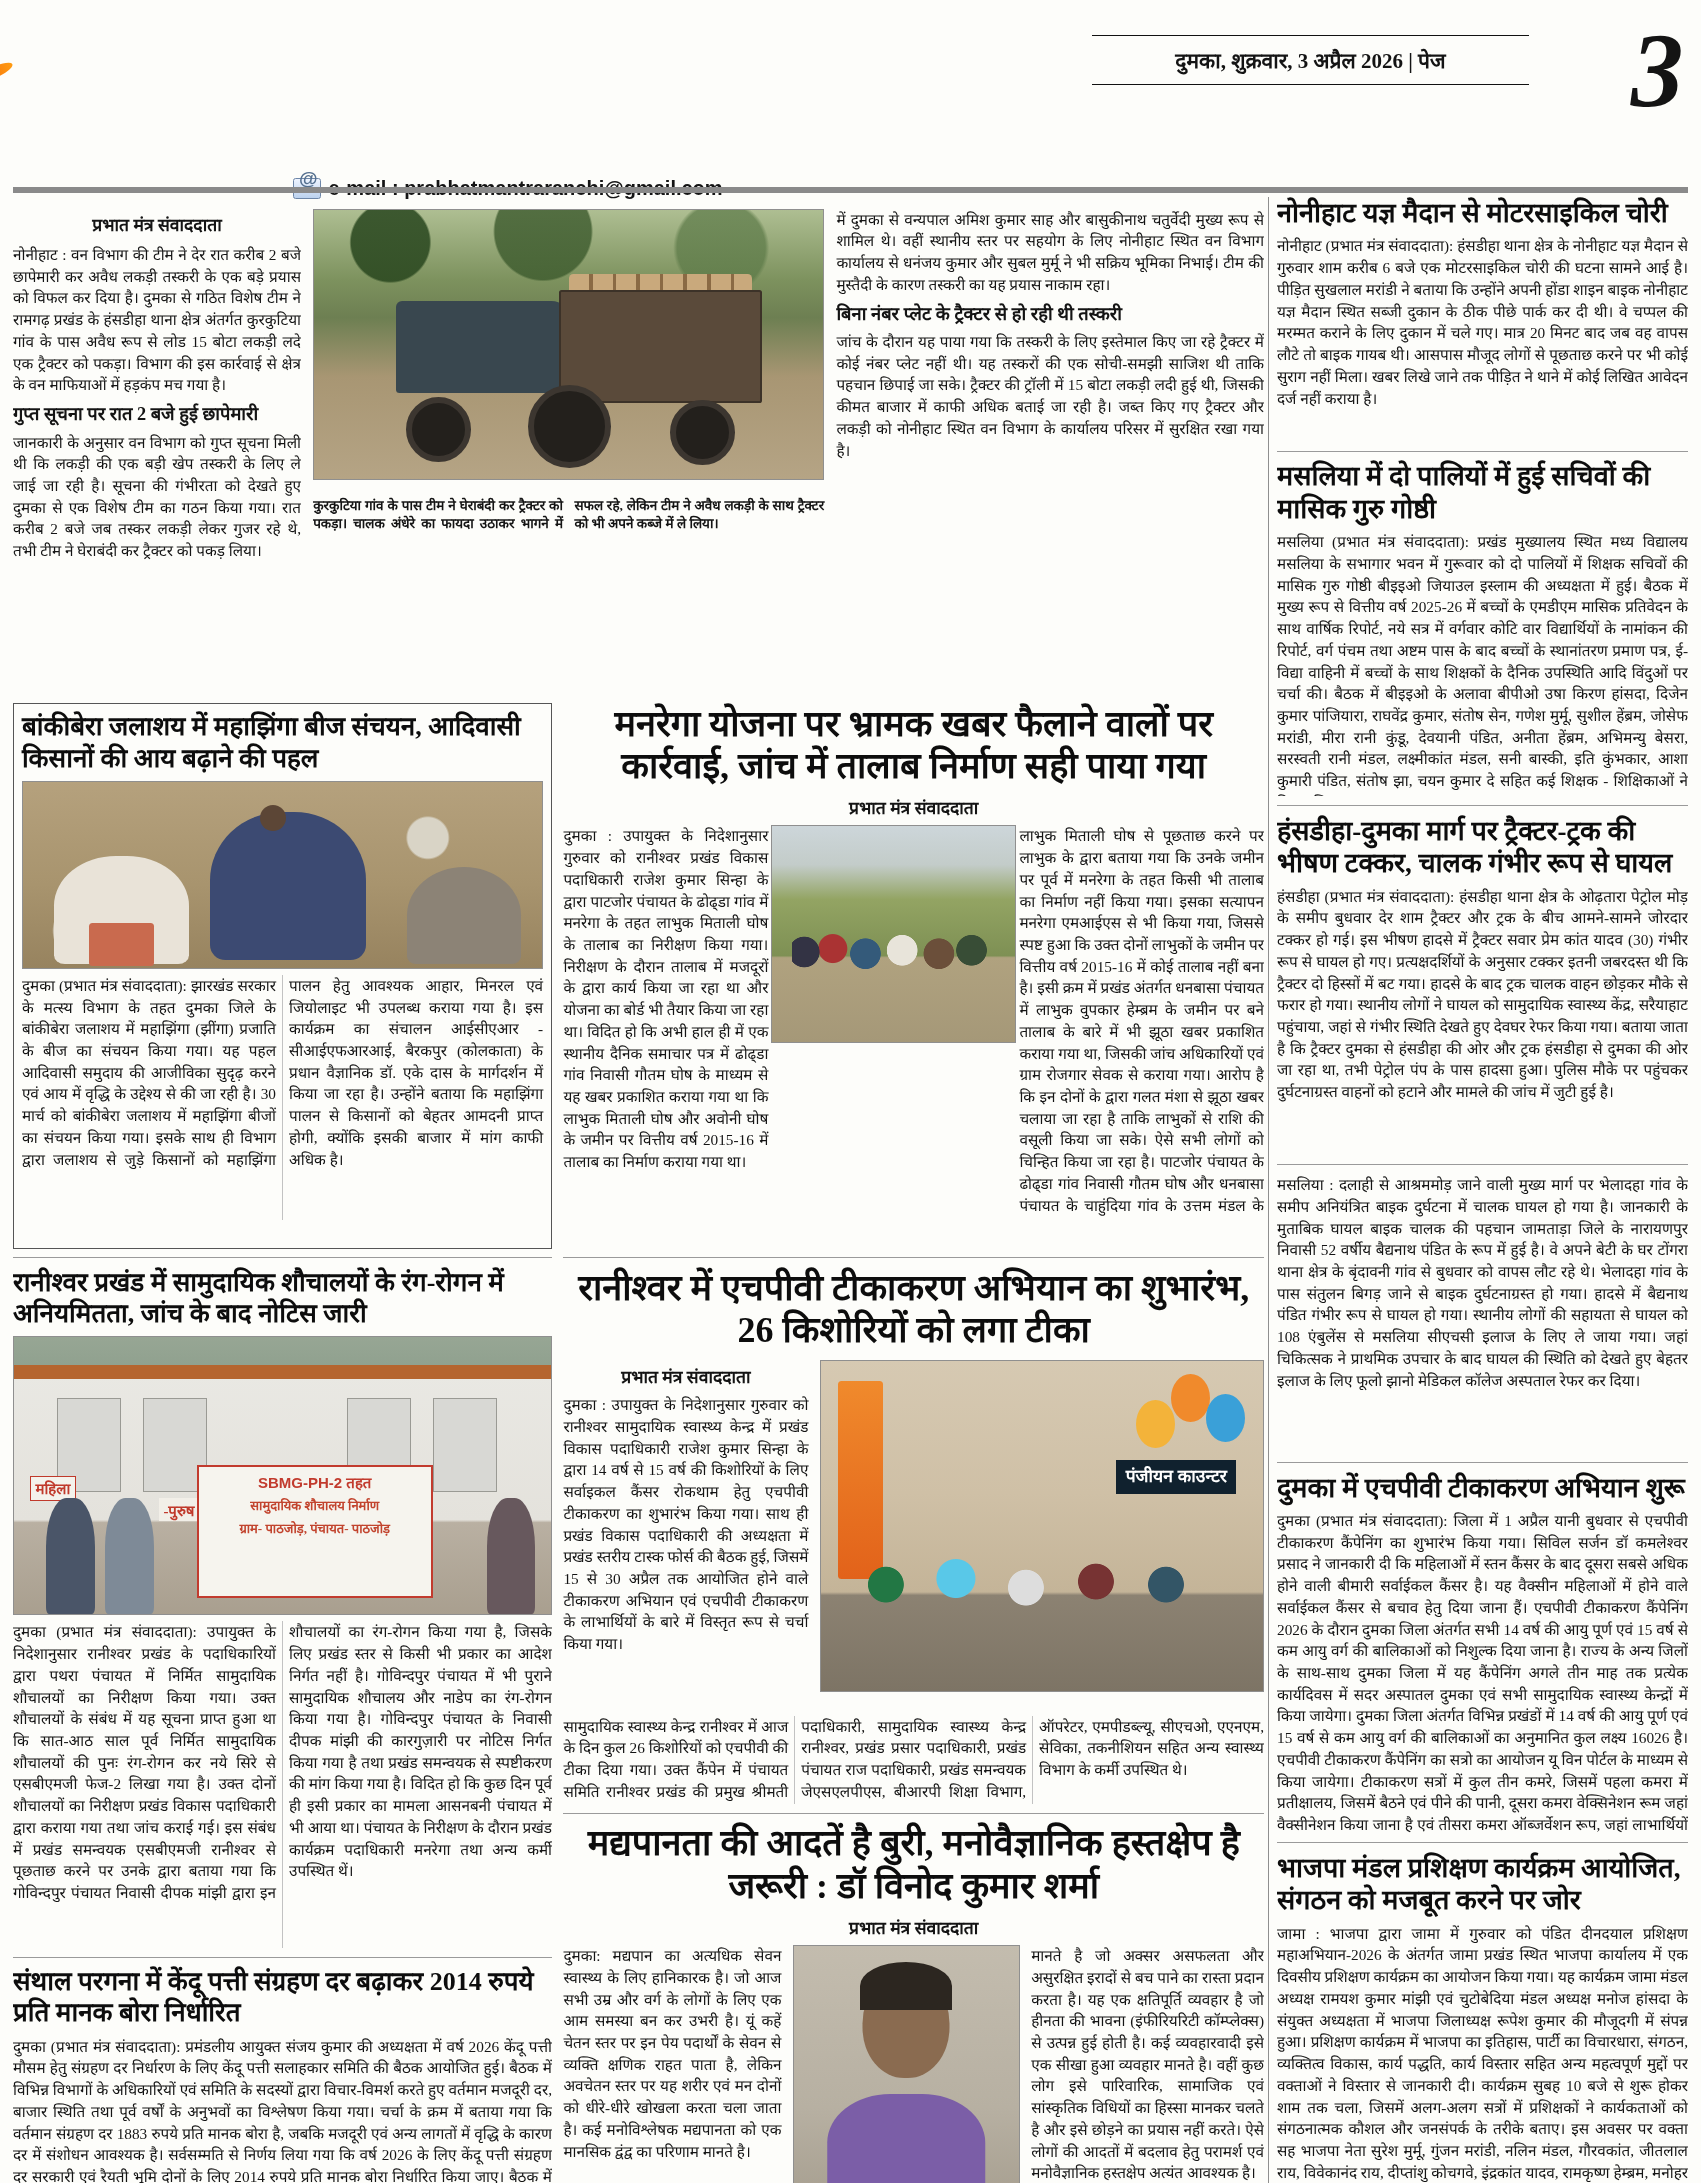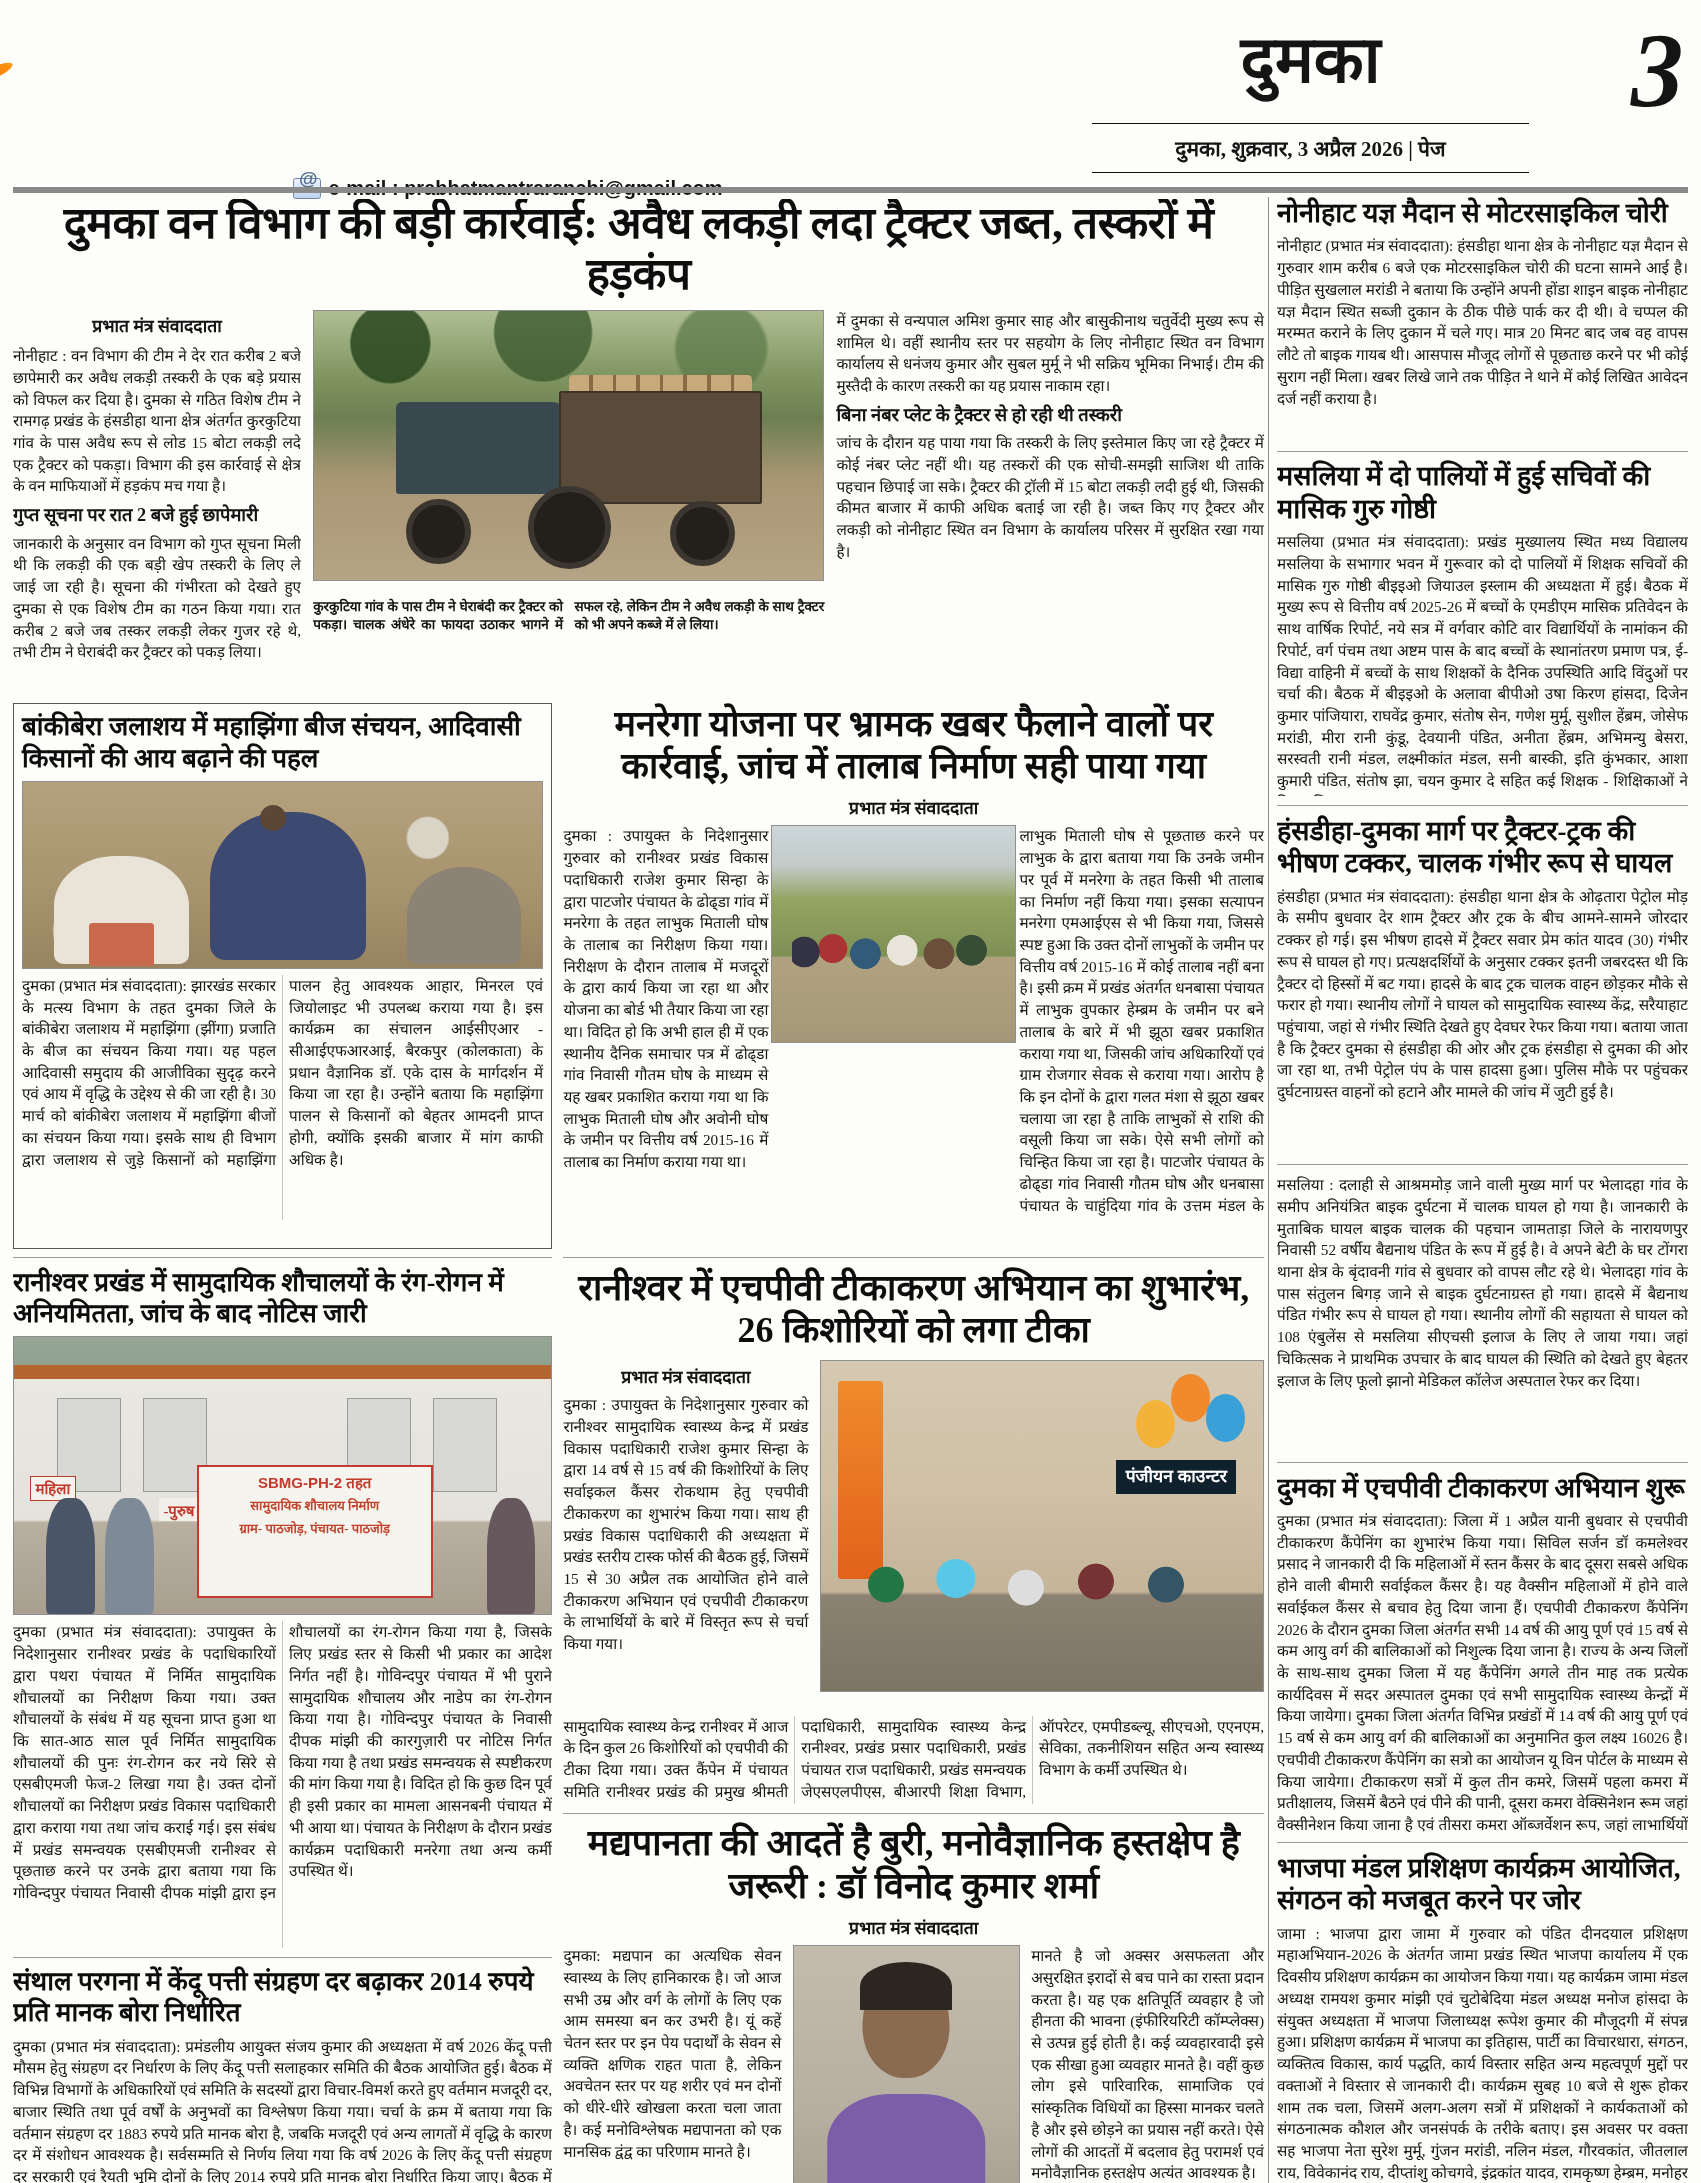--- a/index.html
+++ b/index.html
@@ -136,32 +136,30 @@
           <i class="sun-core"></i>
             <i class="person"></i>
         </span>
       </div>
       <div class="email-line">
         <span class="email-icon"></span>
         <span class="email-text">e-mail : prabhatmantraranchi@gmail.com</span>
       </div>
     </div>
     <div class="edition-block">
-      <div class="edition">दुमका</div>
       <div class="dateline">दुमका, शुक्रवार, 3 अप्रैल 2026 | पेज</div>
     </div>
     <div class="pageno">3</div>
   </header>
   <div class="topbar"></div>
   <div class="vsep"></div>
 
   <div class="main-left">
 
     <section class="artbox" style="height:493px">
-      <h2 class="lead-headline">दुमका वन विभाग की बड़ी कार्रवाई: अवैध लकड़ी लदा ट्रैक्टर जब्त, तस्करों में हड़कंप</h2>
       <div class="lead-body">
         <div class="lead-colA bodytx">
           <div class="byline">प्रभात मंत्र संवाददाता</div>
           <p>नोनीहाट : वन विभाग की टीम ने देर रात करीब 2 बजे छापेमारी कर अवैध लकड़ी तस्करी के एक बड़े प्रयास को विफल कर दिया है। दुमका से गठित विशेष टीम ने रामगढ़ प्रखंड के हंसडीहा थाना क्षेत्र अंतर्गत कुरकुटिया गांव के पास अवैध रूप से लोड 15 बोटा लकड़ी लदे एक ट्रैक्टर को पकड़ा। विभाग की इस कार्रवाई से क्षेत्र के वन माफियाओं में हड़कंप मच गया है।</p>
           <div class="subhead">गुप्त सूचना पर रात 2 बजे हुई छापेमारी</div>
           <p>जानकारी के अनुसार वन विभाग को गुप्त सूचना मिली थी कि लकड़ी की एक बड़ी खेप तस्करी के लिए ले जाई जा रही है। सूचना की गंभीरता को देखते हुए दुमका से एक विशेष टीम का गठन किया गया। रात करीब 2 बजे जब तस्कर लकड़ी लेकर गुजर रहे थे, तभी टीम ने घेराबंदी कर ट्रैक्टर को पकड़ लिया।</p>
         </div>
         <div>
           <figure class="ph ph-tractor">
             <i class="tr-body"></i>

